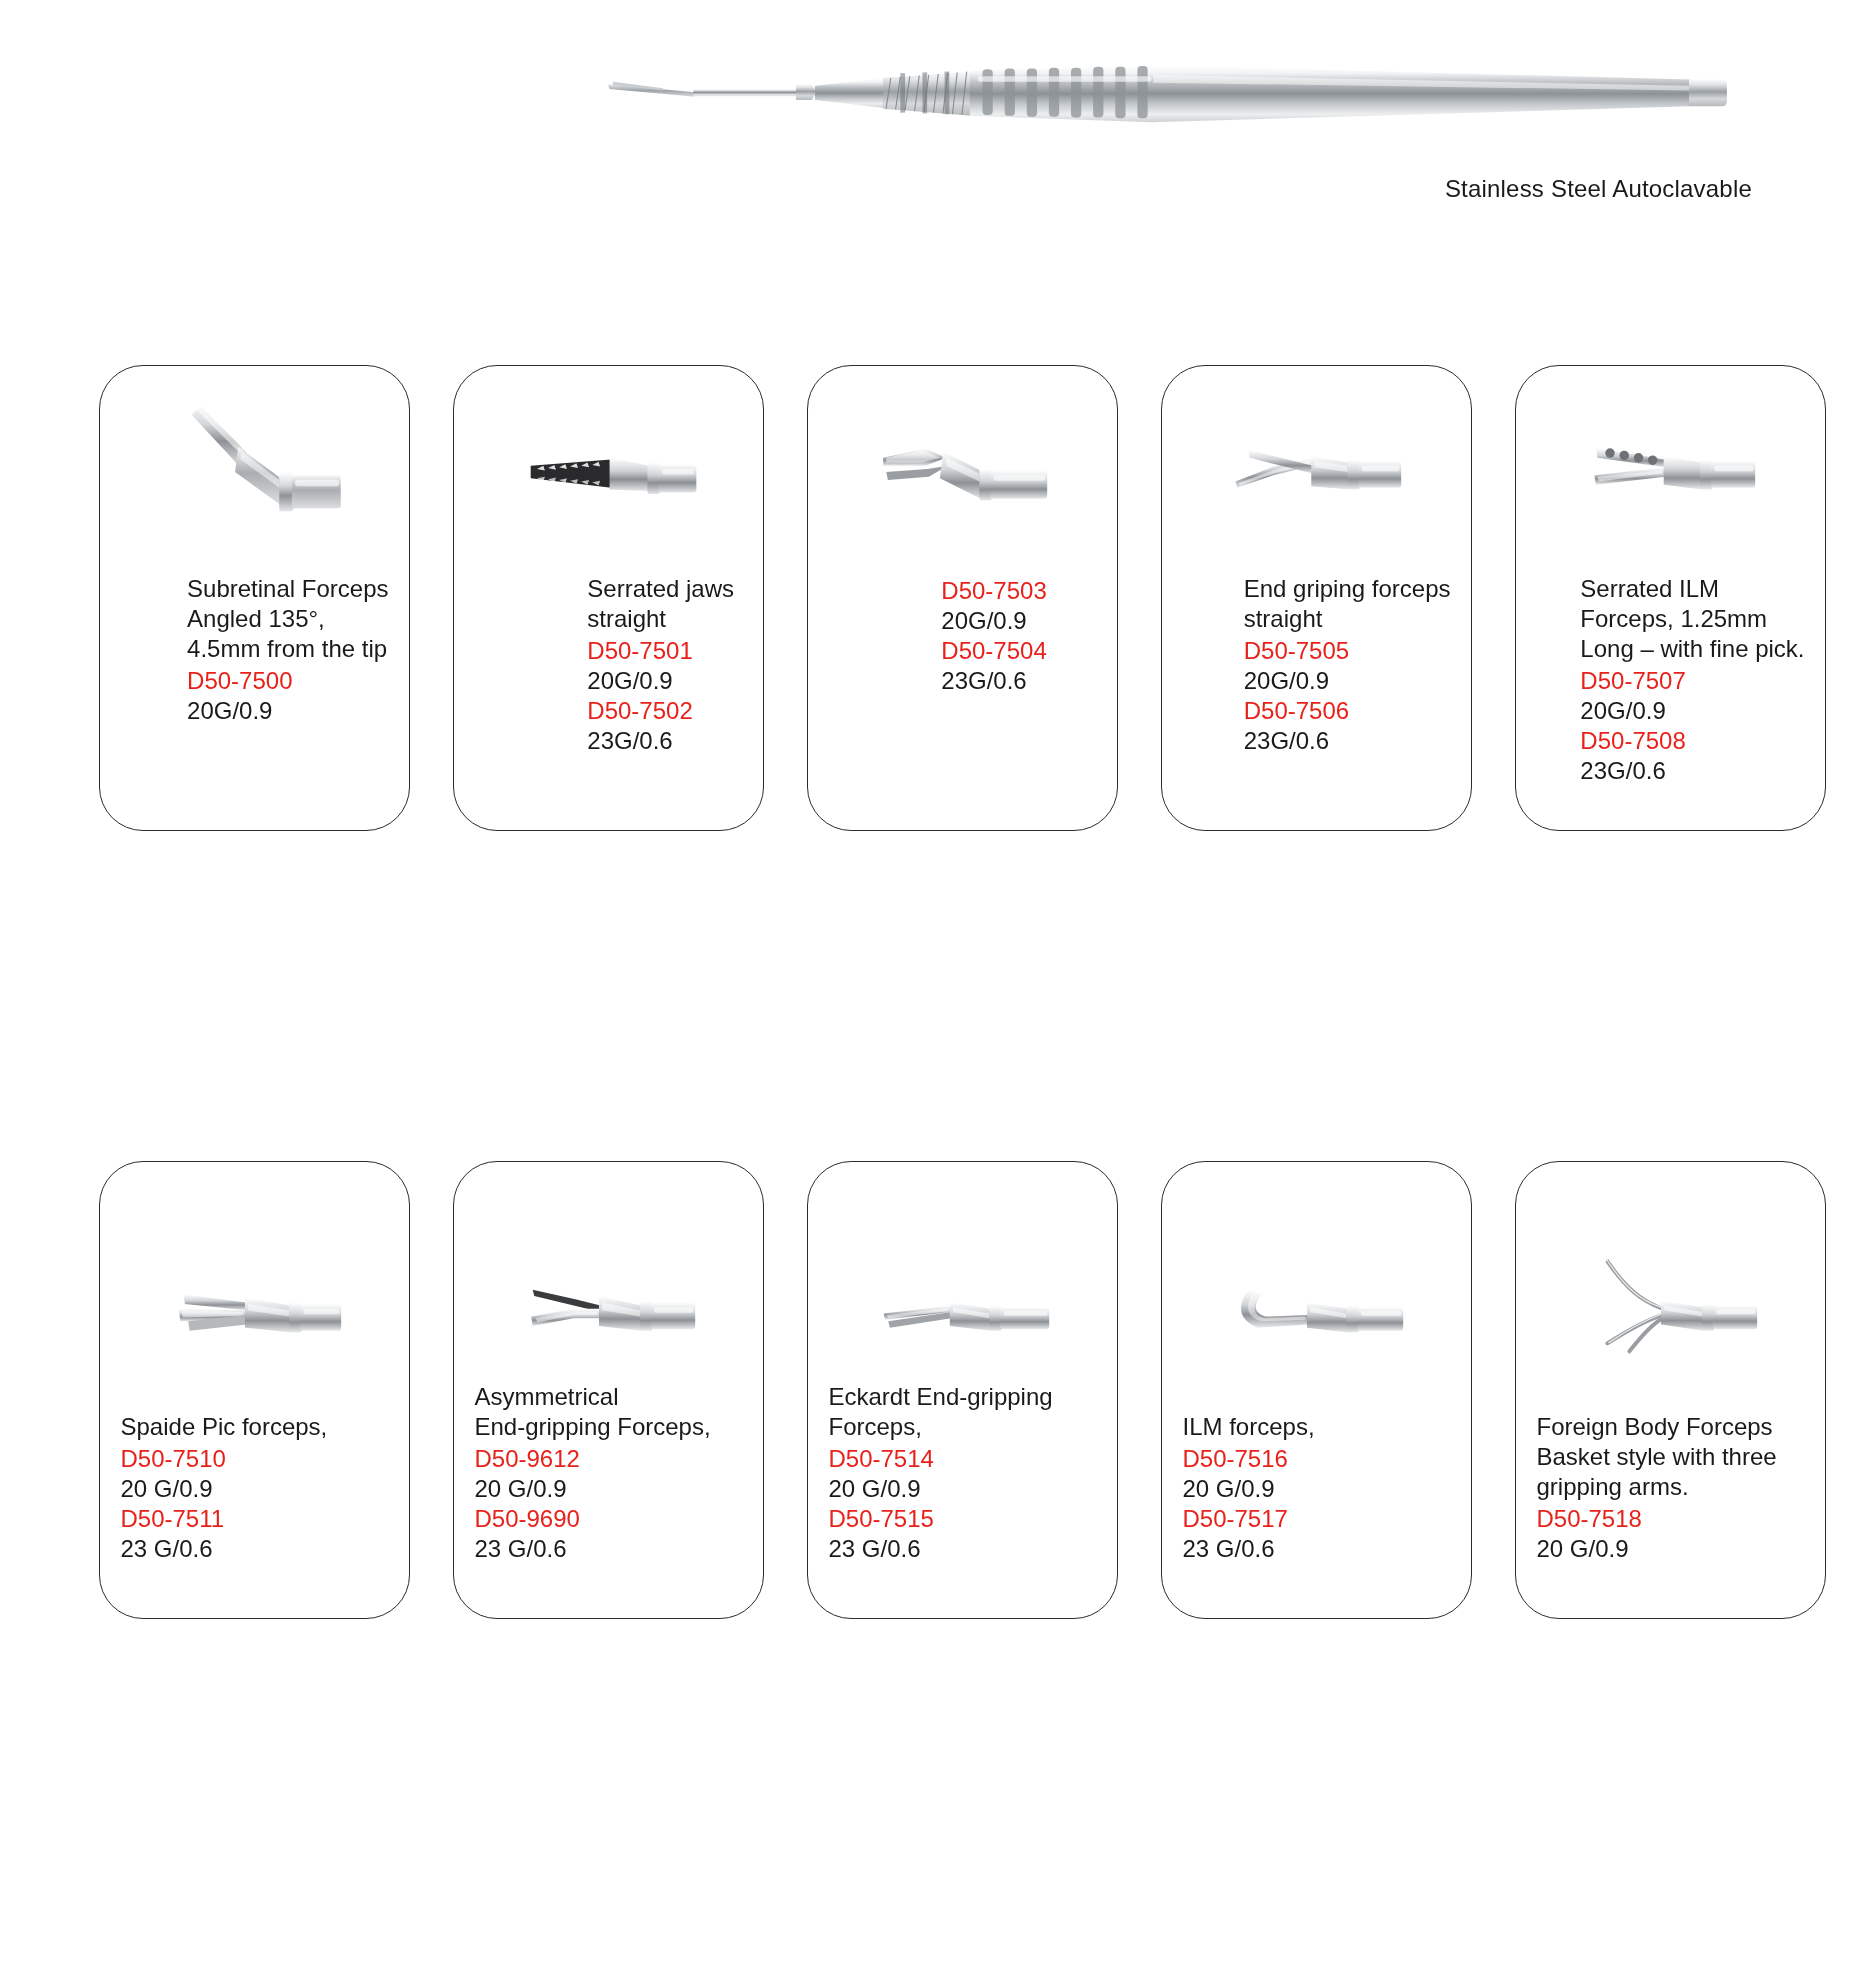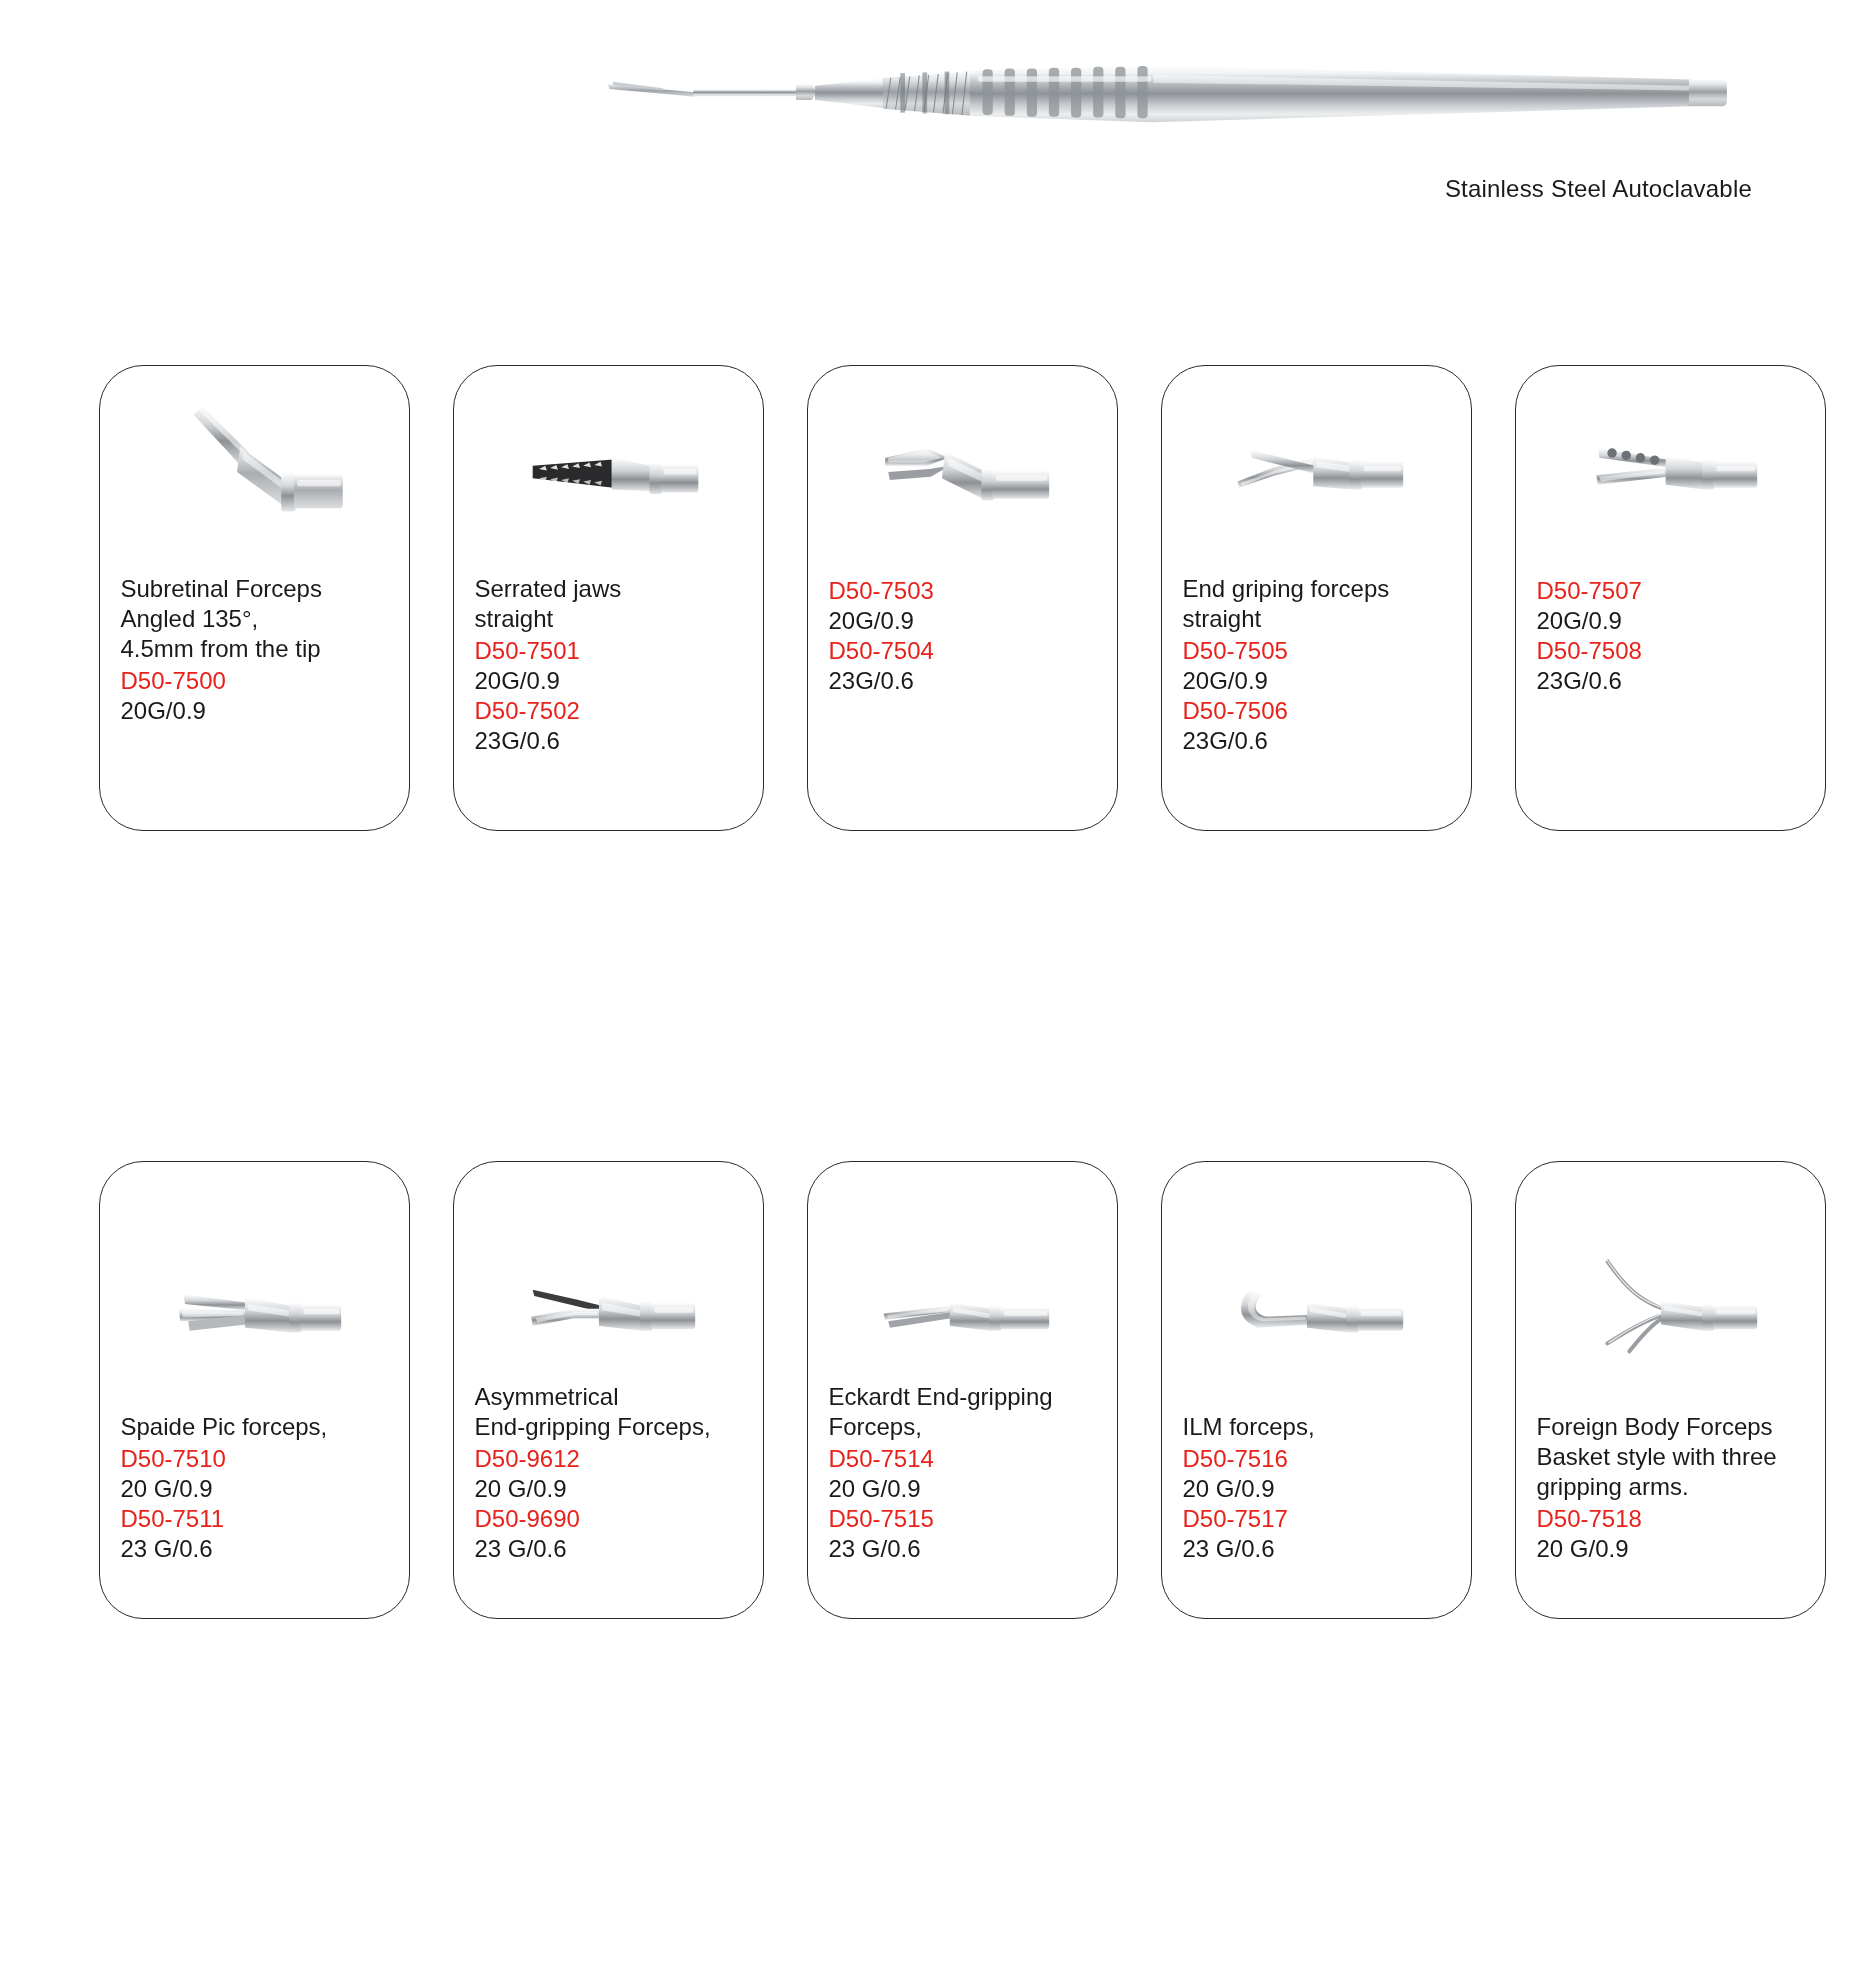--- a/index.html
+++ b/index.html
@@ -56,21 +56,21 @@
     border: 1.6px solid #2b2b2b;
     border-radius: 44px;
     background: #ffffff;
     margin-right: 43px;
     position: relative;
     display: flex;
     flex-direction: column;
   }
   .card:last-child { margin-right: 0; }
 
-  .row-1 .card { height: 466px; }
+  .row-1 .card { height: 466px; align-items: flex-end; }
   .row-2 .card { height: 458px; }
 
   .thumb {
     width: 311px;
     height: 194px;
     position: relative;
     flex: 0 0 auto;
   }
   .circle-clip {
     position: absolute;
@@ -400,20 +400,23 @@
           <path d="M20 108 L110 98 L110 110 L22 120 Z" fill="url(#g5a)"></path>
           <path d="M24 110 L106 102 L106 106 L26 116 Z" fill="#ffffff" opacity="0.5"></path>
           <path d="M108 84 L156 92 L156 126 L108 120 Z" fill="url(#g5a)"></path>
           <rect x="154" y="88" width="16" height="38" rx="3" fill="url(#g5a)"></rect>
           <rect x="168" y="90" width="56" height="34" rx="4" fill="url(#g5a)"></rect>
           <rect x="172" y="96" width="50" height="7" rx="3" fill="#ffffff" opacity="0.6"></rect>
         </svg>
       </div>
     </div>
     <div class="card-text">
+      <div class="desc">Serrated ILM
+Forceps, 1.25mm
+Long – with fine pick.</div>
       <div class="skus">
         <div class="sku-line wide">
           <span class="sku-code">D50-7507</span>
           <span class="sku-gauge">20G/0.9</span>
         </div>
         <div class="sku-line wide">
           <span class="sku-code">D50-7508</span>
           <span class="sku-gauge">23G/0.6</span>
         </div>
       </div>

